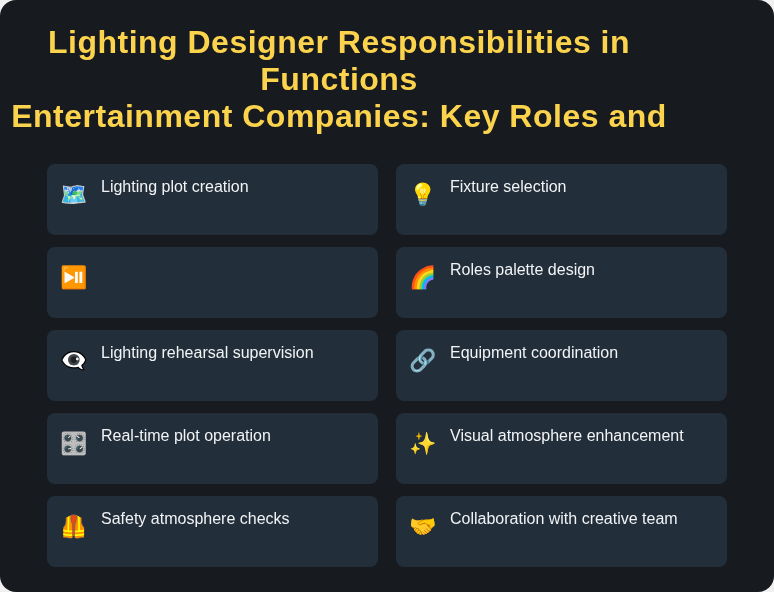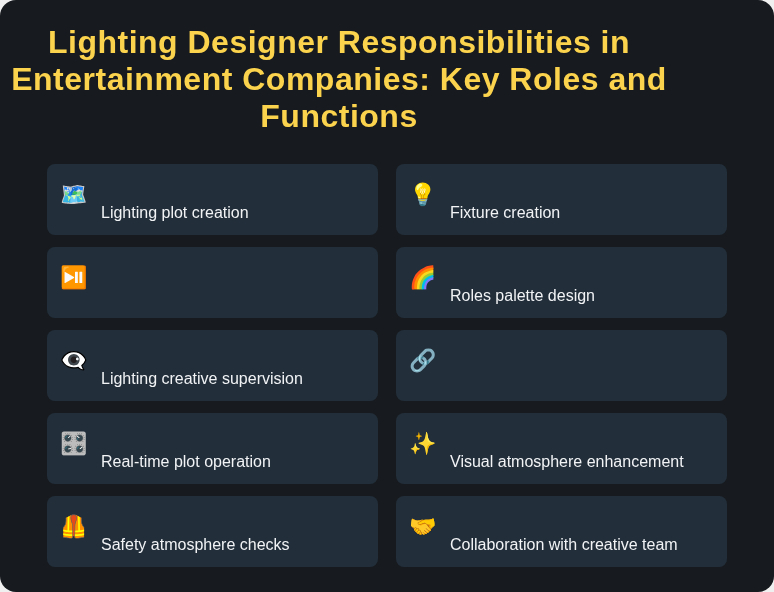--- a/index.html
+++ b/index.html
@@ -25,55 +25,55 @@
   }
   .icon {
     position: absolute; left: 13px; top: 18px; width: 26px; height: 26px;
     font-size: 22px; line-height: 26px; text-align: center;
     font-family: "DejaVu Sans", sans-serif;
   }
   .label {
     position: absolute; left: 54px; top: 13px; color: #f1f3f5;
     font-family: "Liberation Sans", sans-serif; font-size: 16px; line-height: 20px;
     white-space: nowrap;
-    margin-top: 26px;
   }
 </style>
 </head>
 <body>
 
 <div class="frame">
   <div class="title">
     <div>Lighting Designer Responsibilities in</div>
+    <div>Functions</div>
     <div>Entertainment Companies: Key Roles and</div>
-    <div>Functions</div>
   </div>
 
   <div class="grid">
     <div class="card">
       <span class="icon">🗺️</span>
       <span class="label">Lighting plot creation</span>
     </div>
     <div class="card">
       <span class="icon">💡</span>
-      <span class="label">Fixture creation</span>
+      <span class="label">Fixture selection</span>
     </div>
     <div class="card">
       <span class="icon">⏯️</span>
     </div>
     <div class="card">
       <span class="icon">🌈</span>
       <span class="label">Roles palette design</span>
     </div>
     <div class="card">
       <span class="icon">👁️‍🗨️</span>
-      <span class="label">Lighting creative supervision</span>
+      <span class="label">Lighting rehearsal supervision</span>
     </div>
     <div class="card">
       <span class="icon">🔗</span>
+      <span class="label">Equipment coordination</span>
     </div>
     <div class="card">
       <span class="icon">🎛️</span>
       <span class="label">Real-time plot operation</span>
     </div>
     <div class="card">
       <span class="icon">✨</span>
       <span class="label">Visual atmosphere enhancement</span>
     </div>
     <div class="card">

